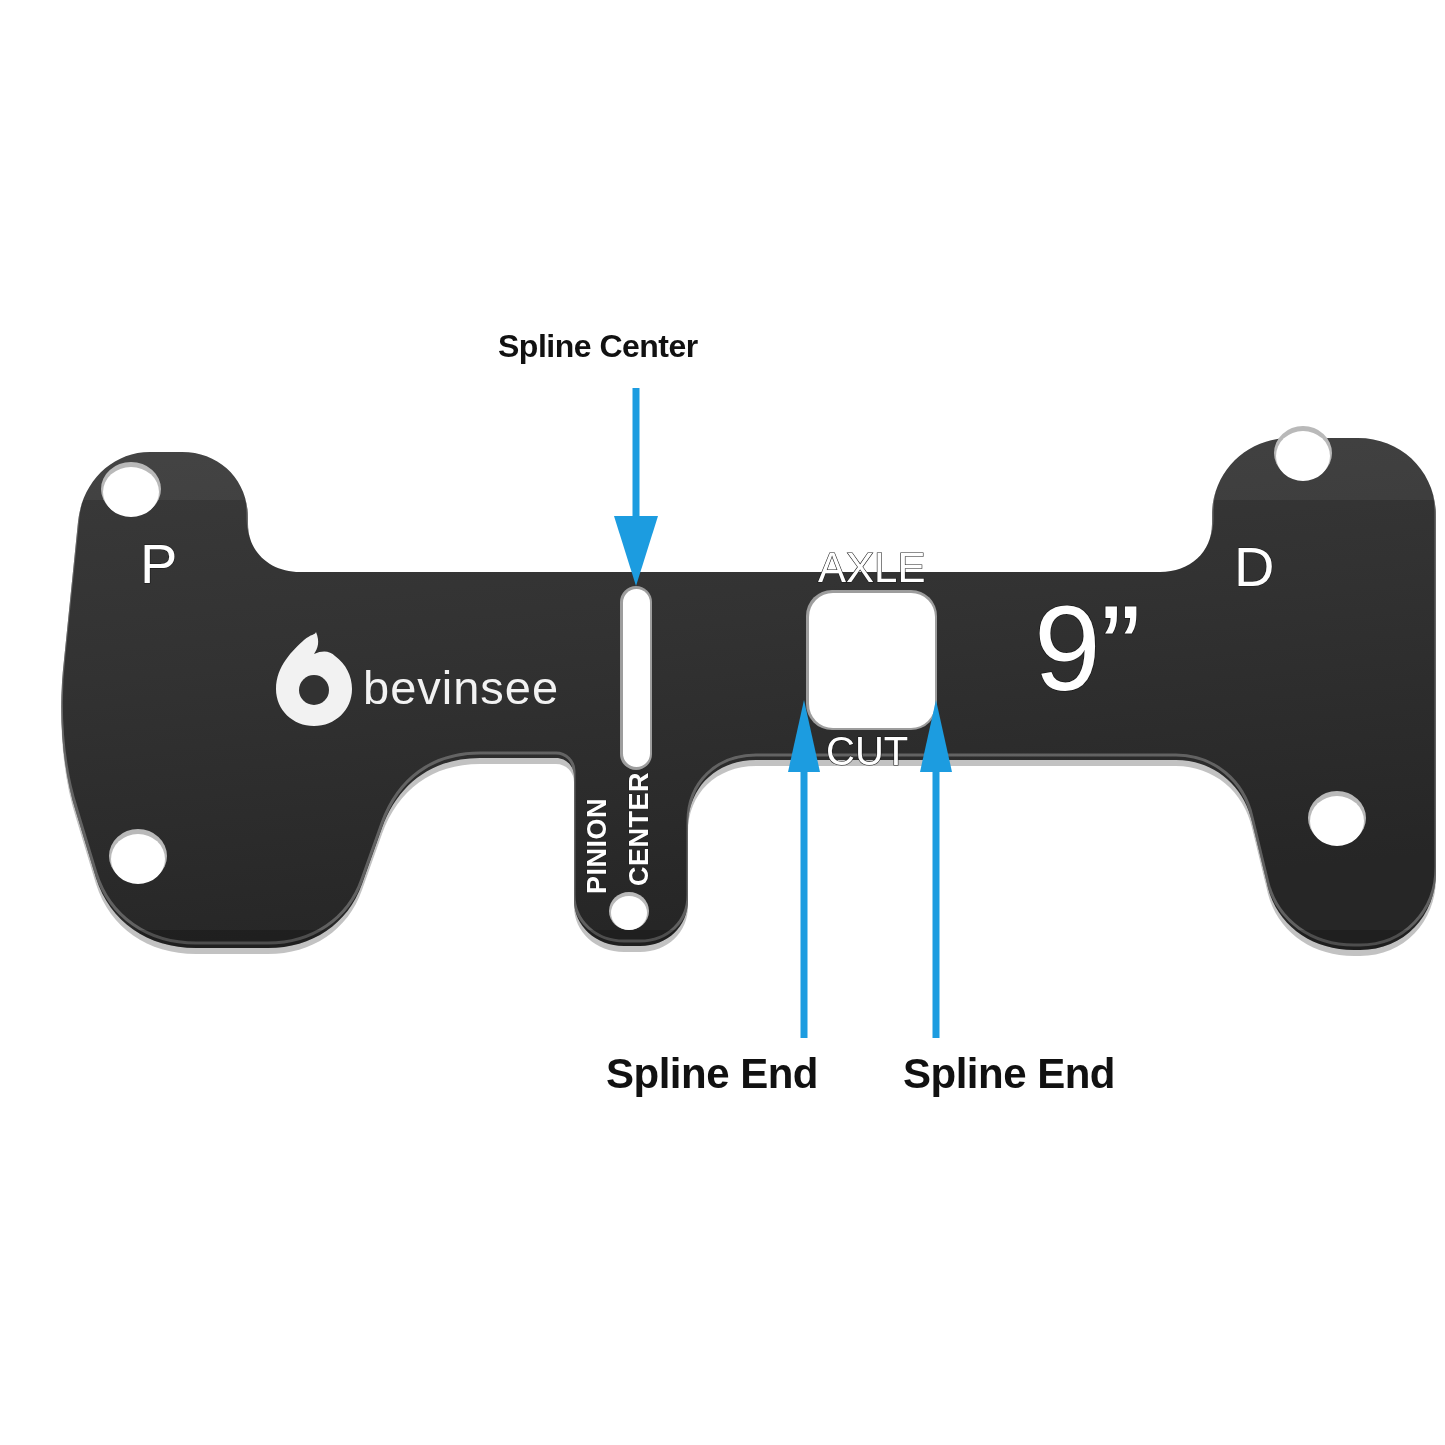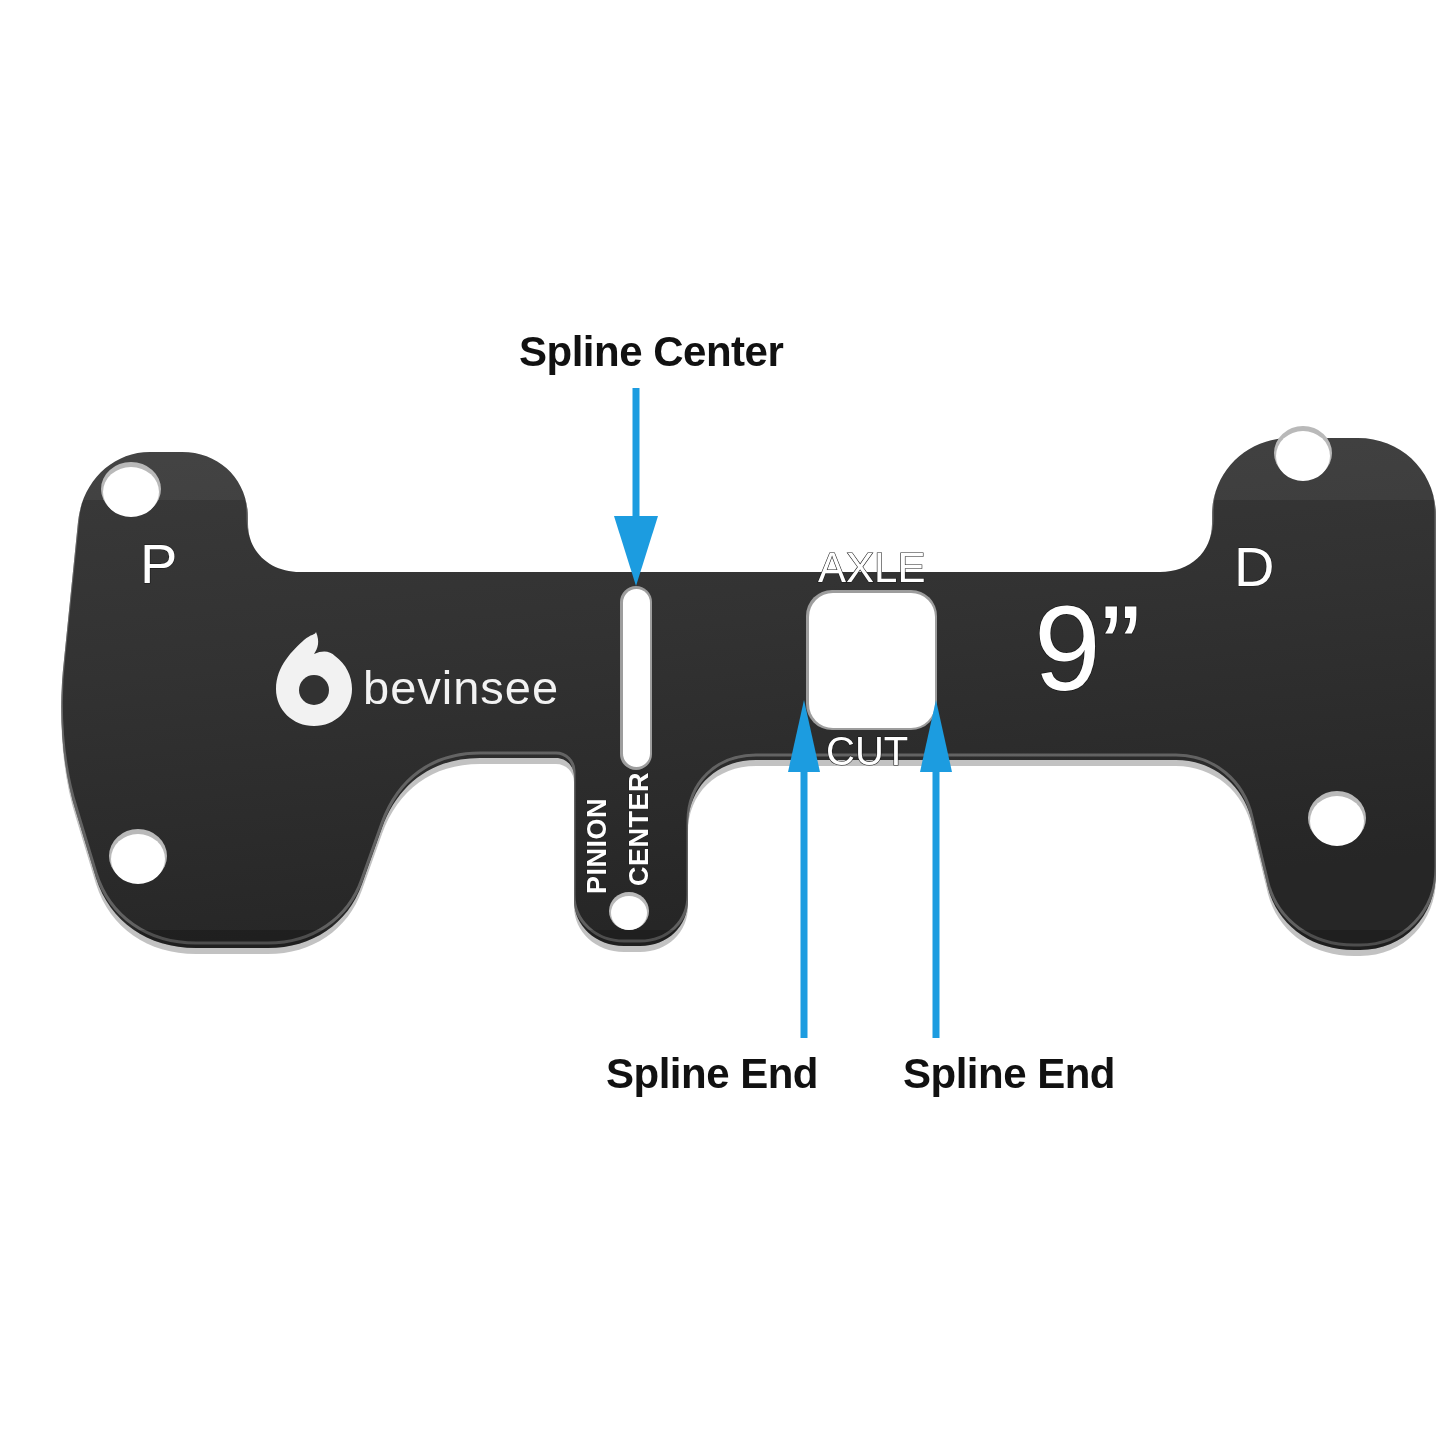--- a/index.html
+++ b/index.html
@@ -32,22 +32,21 @@
     position: absolute;
     font-family: "Liberation Sans", sans-serif;
     font-weight: bold;
     color: #111111;
     white-space: nowrap;
     letter-spacing: -0.5px;
   }
   #lbl-spline-center {
     left: 498px;
     top: 328px;
-    font-size: 42px;
-    margin-left: 21px;
+    font-size: 32px;
   }
   #lbl-spline-end-left {
     left: 606px;
     top: 1050px;
     font-size: 42px;
   }
   #lbl-spline-end-right {
     left: 903px;
     top: 1050px;
     font-size: 42px;

